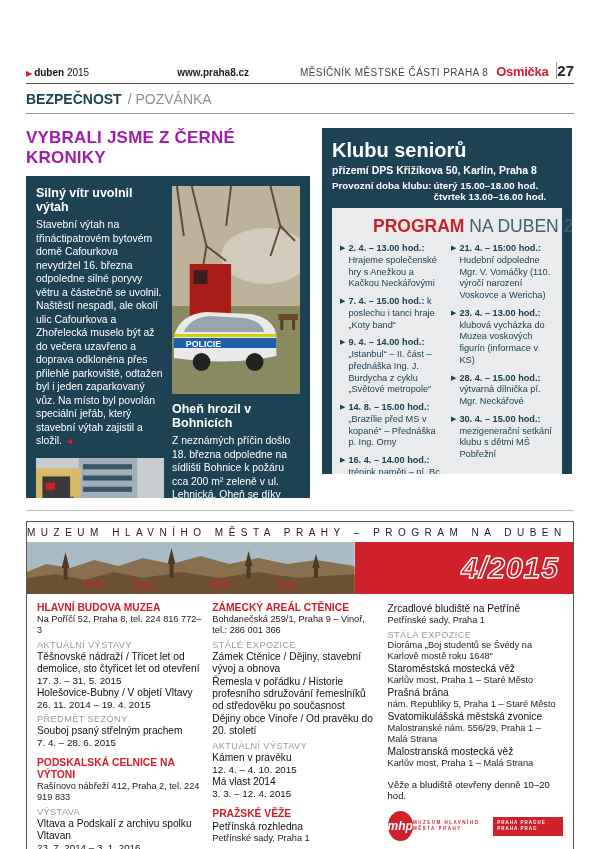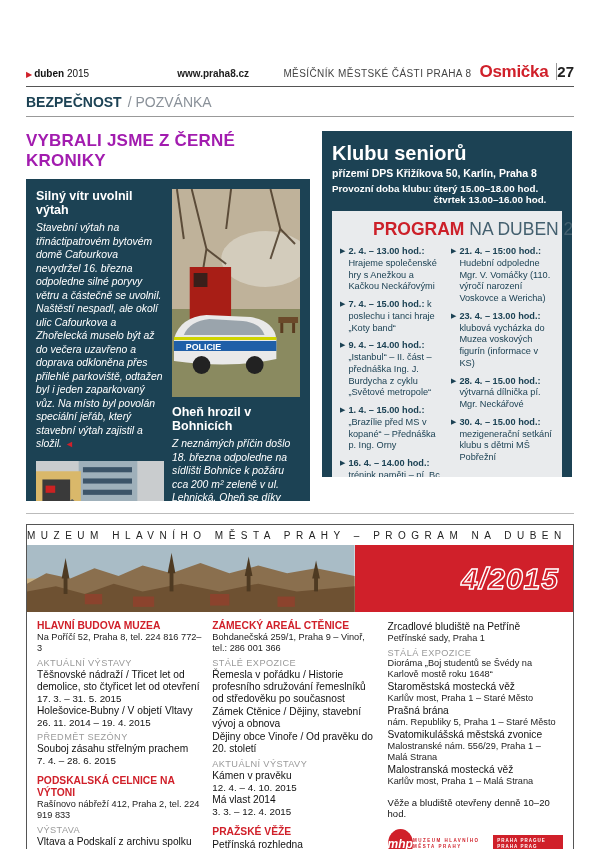--- a/index.html
+++ b/index.html
@@ -7,36 +7,36 @@
   .page { padding:26px 26px 0 26px; }
 
   
   .hdr-row { display:flex; align-items:baseline; padding-bottom:4px; border-bottom:1px solid #555; }
   .hdr-issue { font-size:10px; color:#111; white-space:nowrap;margin-top:41px; }
   .hdr-issue .tri { color:#d0202a; font-size:8px; margin-right:2px; }
   .hdr-issue b { font-weight:bold; }
   .hdr-site { font-size:10px; font-weight:bold; margin-left:88px; }
   .hdr-right { margin-left:auto; display:flex; align-items:baseline; gap:8px; }
   .hdr-pub { font-size:10px; color:#444; letter-spacing:.4px; }
-  .hdr-logo { font-size:17px; font-weight:bold; color:#d0202a; letter-spacing:-.3px;margin-top:36px; }
+  .hdr-logo { font-size:13px; font-weight:bold; color:#d0202a; letter-spacing:-.3px;margin-top:36px; }
   .hdr-page { font-size:15px; font-weight:bold; color:#222; border-left:1px solid #999; }
   .section-row { display:flex; gap:6px; padding:7px 0 6px 0; border-bottom:1px solid #999; font-size:14px; }
   .section-main { color:#1c4254; font-weight:bold; }
   .section-sub { color:#8a9199; }
 
   
   .main { display:flex; gap:12px; margin-top:14px; }
   .col-left { width:284px; }
   .col-right { width:250px; }
   .kronika-title { color:#a21caf; font-weight:bold; font-size:17px; letter-spacing:.2px; margin-bottom:8px; }
   .navy-box { background:#1c4254; color:#fff; padding:10px; height:322px; overflow:hidden; }
   .kr-grid { display:flex; gap:8px; }
   .kr-col { flex:1; min-width:0; }
   .kr-head { font-weight:bold; font-size:12.5px; margin-bottom:4px; }
-  .kr-body { font-size:10.4px; line-height:1.3;font-style:italic; }
+  .kr-body { font-size:10.4px; line-height:1.3; }
   .end-arrow { color:#d0202a; font-size:9px; }
   .photo { width:100%; display:block; }
   .photo1 { height:208px; }
   .photo2 { height:118px; margin-top:10px; }
   .kr-col-right .kr-head { margin-top:8px; }
 
   
   .klub-box { background:#1c4254; color:#fff; padding:11px 10px 10px 10px; height:346px; overflow:hidden; }
   .klub-title { font-size:20px; font-weight:bold; margin-bottom:2px; }
   .klub-addr { font-size:10.5px; font-weight:bold; margin-bottom:4px; }
@@ -50,21 +50,21 @@
   .program-col { flex:1; min-width:0; }
   .k-item { display:flex; gap:3px; margin-bottom:6px; font-size:9.2px; line-height:1.28; }
   .k-arrow { color:#1c4254; font-size:7px; padding-top:1px; }
   .k-text b { font-weight:bold;text-align:center; }
 
   .sep-line { border-top:1px solid #bbb; margin:12px 0 10px 0; }
 
   
   .museum { border:1px solid #555; }
   .museum-strip { font-size:10px; letter-spacing:.55em; color:#222; text-align:center; padding:5px 0 4px 0; background:#fff; white-space:nowrap; overflow:hidden; }
-  .museum-banner { display:flex; height:67px; }
+  .museum-banner { display:flex; height:52px; }
   .banner-art { width:60%; height:100%; display:block; }
   .banner-red { flex:1; background:#d0202a; display:flex; align-items:center; justify-content:flex-end; padding-right:14px; }
   .banner-issue { font-size:30px; font-weight:bold; font-style:italic; color:#d0202a; -webkit-text-stroke:1.3px #fff; text-shadow:0 0 1px #fff; letter-spacing:1px; }
   .museum-content { display:flex; gap:10px; padding:8px 10px 10px 10px; }
   .museum-left { width:66%; display:flex; flex-direction:column; }
   .museum-cols { display:flex; gap:10px; flex:1; }
   .mcol { flex:1; min-width:0; }
   .museum-right { width:34%; display:flex; flex-direction:column; }
   .m-venue { color:#d0202a; font-weight:bold; font-size:10.3px; margin-top:9px; line-height:1.15; }
   .m-venue:first-child { margin-top:0; }
@@ -203,21 +203,21 @@
                 <div class="k-item">
                   <span class="k-arrow">▶</span>
                   <div class="k-text"><b>7. 4. – 15.00 hod.: </b>k poslechu i tanci hraje „Koty band“</div>
                 </div>
                 <div class="k-item">
                   <span class="k-arrow">▶</span>
                   <div class="k-text"><b>9. 4. – 14.00 hod.: </b>„Istanbul“ – II. část – přednáška Ing. J. Burdycha z cyklu „Světové metropole“</div>
                 </div>
                 <div class="k-item">
                   <span class="k-arrow">▶</span>
-                  <div class="k-text"><b>1. 4. – 15.00 hod.: </b>„Brazílie před MS v kopané“ – Přednáška p. Ing. Orny</div>
+                  <div class="k-text"><b>14. 8. – 15.00 hod.: </b>„Brazílie před MS v kopané“ – Přednáška p. Ing. Orny</div>
                 </div>
                 <div class="k-item">
                   <span class="k-arrow">▶</span>
                   <div class="k-text"><b>16. 4. – 14.00 hod.: </b>trénink paměti – pí. Bc. Novotná</div>
                 </div>
               </div>
             <div class="program-col">
                 <div class="k-item">
                   <span class="k-arrow">▶</span>
                   <div class="k-text"><b>21. 4. – 15:00 hod.: </b>Hudební odpoledne Mgr. V. Vomáčky (110. výročí narození Voskovce a Wericha)</div>
@@ -278,34 +278,34 @@
         <div class="museum-cols">
           <div class="mcol">
               <div class="m-venue">HLAVNÍ BUDOVA MUZEA</div>
               <div class="m-address">Na Poříčí 52, Praha 8, tel. 224 816 772–3</div>
               <div class="m-label">AKTUÁLNÍ VÝSTAVY</div>
               <div class="m-exhibit">Těšnovské nádraží / Třicet let od demolice, sto čtyřicet let od otevření</div>
               <div class="m-dates">17. 3. – 31. 5. 2015</div>
               <div class="m-exhibit">Holešovice-Bubny / V objetí Vltavy</div>
               <div class="m-dates">26. 11. 2014 – 19. 4. 2015</div>
               <div class="m-label">PŘEDMĚT SEZÓNY</div>
-              <div class="m-exhibit">Souboj zásahu střelným prachem</div>
+              <div class="m-exhibit">Souboj psaný střelným prachem</div>
               <div class="m-dates">7. 4. – 28. 6. 2015</div>
               <div class="m-venue">PODSKALSKÁ CELNICE NA VÝTONI</div>
               <div class="m-address">Rašínovo nábřeží 412, Praha 2, tel. 224 919 833</div>
               <div class="m-label">VÝSTAVA</div>
               <div class="m-exhibit">Vltava a Podskalí z archivu spolku Vltavan</div>
               <div class="m-dates">23. 7. 2014 – 3. 1. 2016</div>
             </div>
           <div class="mcol">
               <div class="m-venue">ZÁMECKÝ AREÁL CTĚNICE</div>
               <div class="m-address">Bohdanečská 259/1, Praha 9 – Vinoř,  tel.: 286 001 366</div>
               <div class="m-label">STÁLÉ EXPOZICE</div>
+              <div class="m-exhibit">Zámek Ctěnice / Dějiny, stavební vývoj a obnova</div>
               <div class="m-exhibit">Řemesla v pořádku / Historie profesního sdružování řemeslníků od středověku po současnost</div>
-              <div class="m-exhibit">Zámek Ctěnice / Dějiny, stavební vývoj a obnova</div>
               <div class="m-exhibit">Dějiny obce Vinoře / Od pravěku do 20. století</div>
               <div class="m-label">AKTUÁLNÍ VÝSTAVY</div>
               <div class="m-exhibit">Kámen v pravěku</div>
               <div class="m-dates">12. 4. – 4. 10. 2015</div>
               <div class="m-exhibit">Má vlast 2014</div>
               <div class="m-dates">3. 3. – 12. 4. 2015</div>
               <div class="m-venue">PRAŽSKÉ VĚŽE</div>
               <div class="m-exhibit">Petřínská rozhledna</div>
               <div class="m-address">Petřínské sady, Praha 1</div>
             </div>

